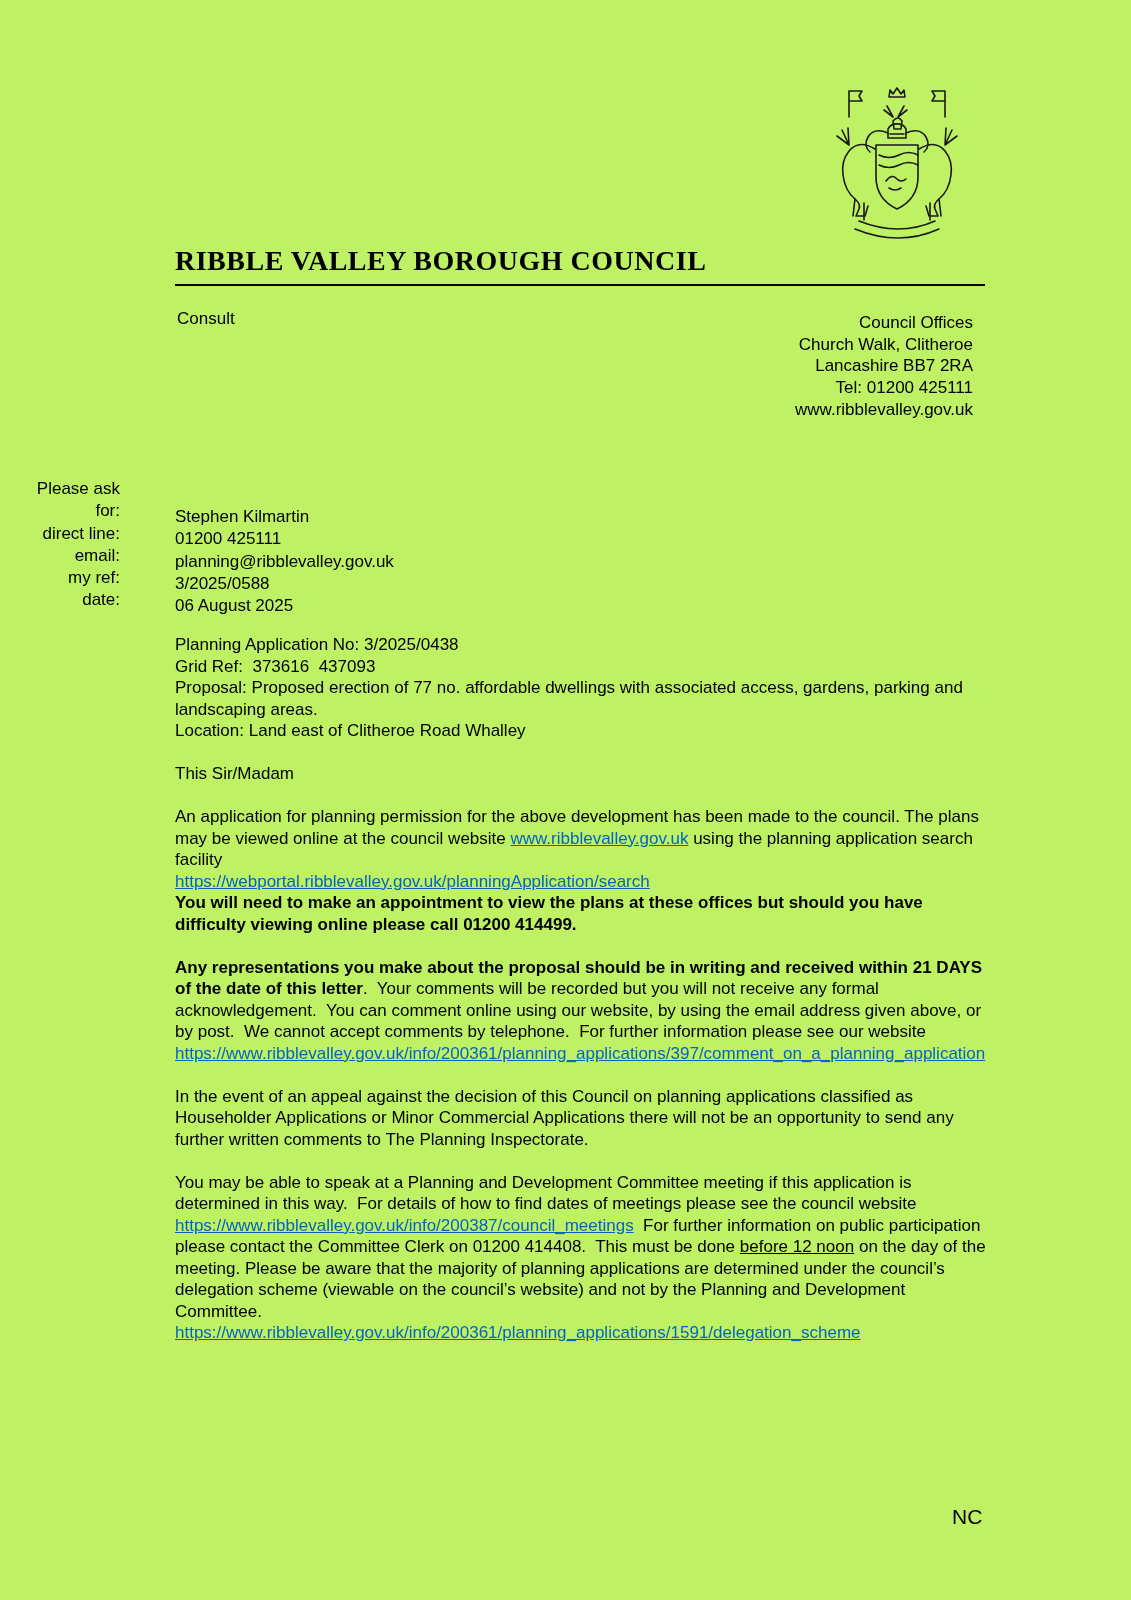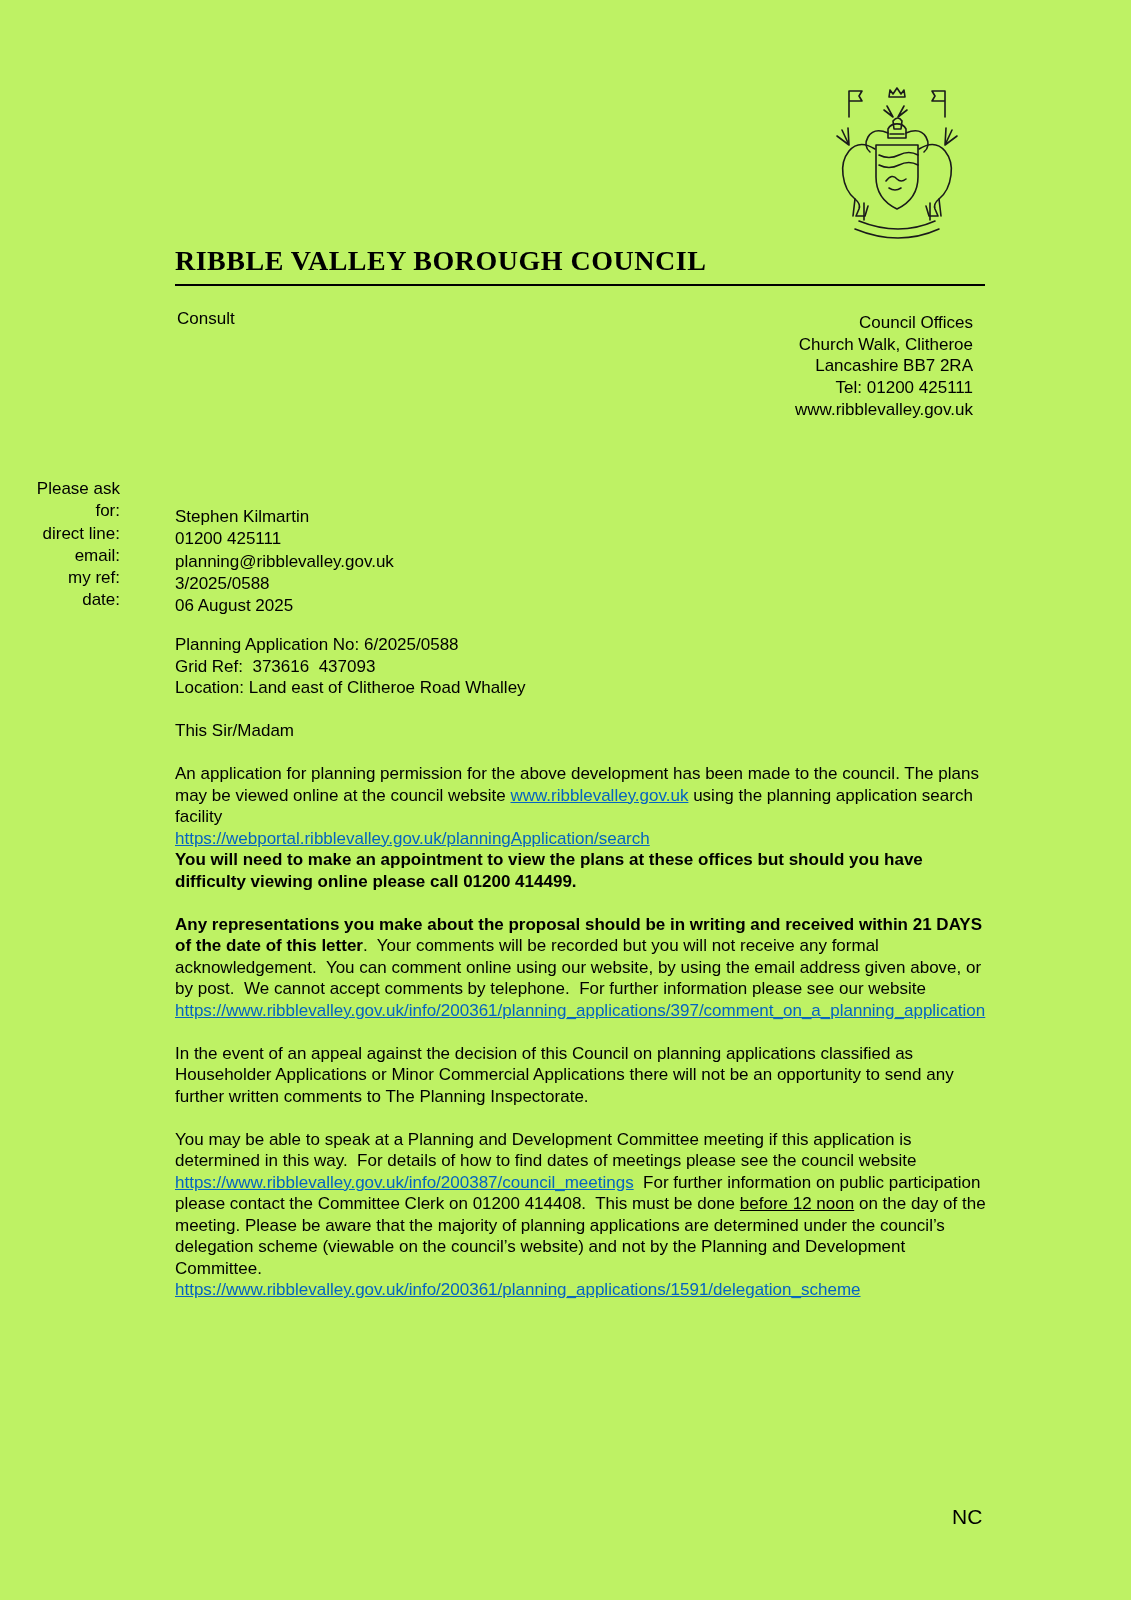--- a/index.html
+++ b/index.html
@@ -152,22 +152,23 @@
     <div>Stephen Kilmartin</div>
     <div>01200 425111</div>
     <div>planning@ribblevalley.gov.uk</div>
     <div>3/2025/0588</div>
     <div>06 August 2025</div>
   </div>
 
   <div class="letter-body">
 
     <div class="para">
-      <div class="seg">Planning Application No: 6/2025/0588</div>
+      <div class="seg">Planning Application No: 3/2025/0438</div>
       <div class="seg">Grid Ref:  373616  437093</div>
+      <div class="seg">Proposal: Proposed erection of 77 no. affordable dwellings with associated access, gardens, parking and landscaping areas.</div>
       <div class="seg">Location: Land east of Clitheroe Road Whalley</div>
     </div>
 
     <div class="para">This Sir/Madam</div>
 
     <p class="para"><span class="seg">An application for planning permission for the above development has been made to the council. The plans may be viewed online at the council website </span><a class="link seg">www.ribblevalley.gov.uk</a><span class="seg"> using the planning application search facility</span><br><a class="link seg">https://webportal.ribblevalley.gov.uk/planningApplication/search</a><br><b class="seg">You will need to make an appointment to view the plans at these offices but should you have difficulty viewing online please call 01200 414499.</b></p>
 
     <p class="para"><b class="seg">Any representations you make about the proposal should be in writing and received within 21 DAYS of the date of this letter</b><span class="seg">.  Your comments will be recorded but you will not receive any formal acknowledgement.  You can comment online using our website, by using the email address given above, or by post.  We cannot accept comments by telephone.  For further information please see our website</span><br><a class="link seg break-all">https://www.ribblevalley.gov.uk/info/200361/planning_applications/397/comment_on_a_planning_application</a></p>
 
     <p class="para"><span class="seg">In the event of an appeal against the decision of this Council on planning applications classified as Householder Applications or Minor Commercial Applications there will not be an opportunity to send any further written comments to The Planning Inspectorate.</span></p>

